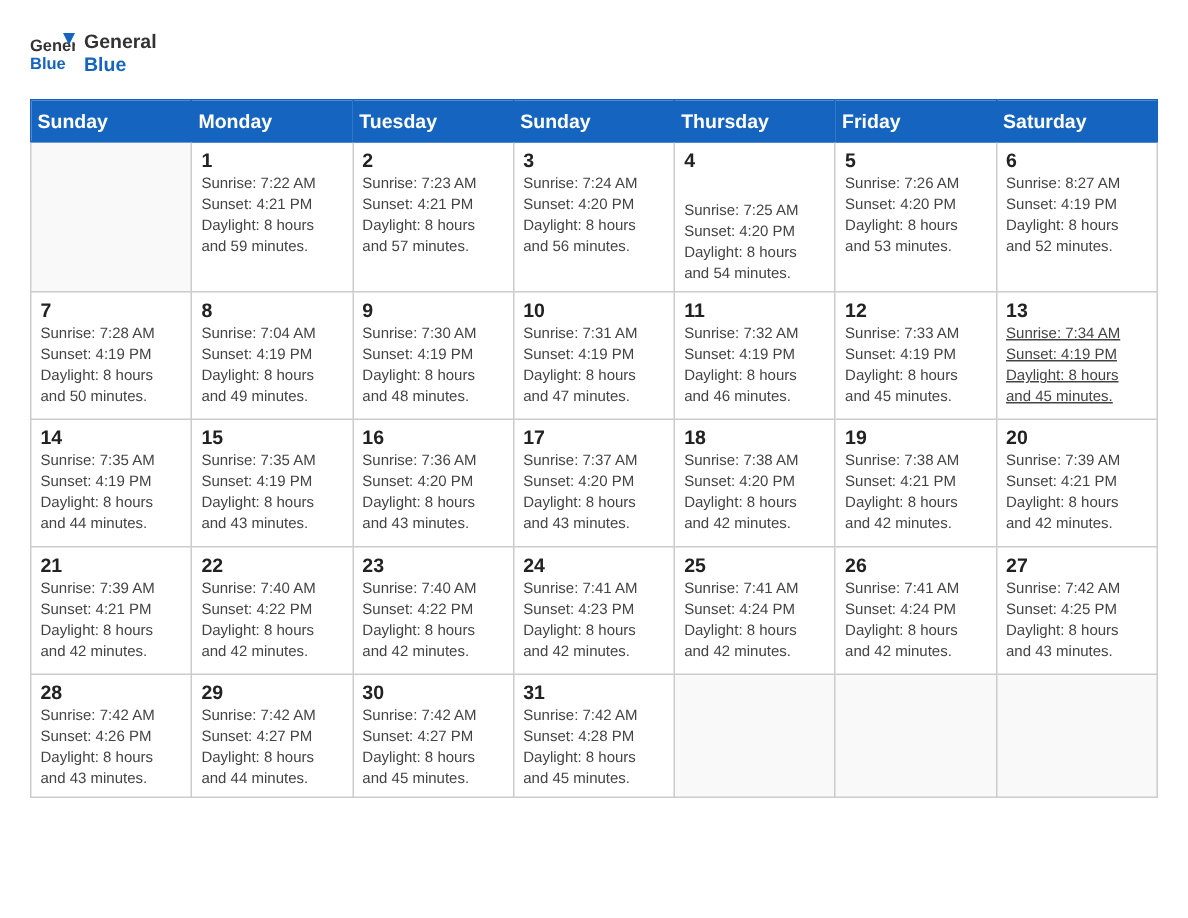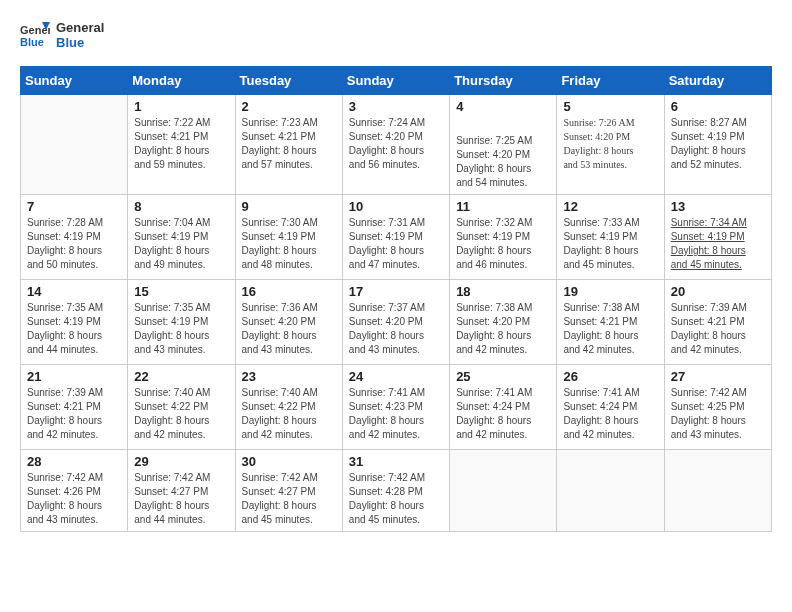--- a/index.html
+++ b/index.html
@@ -140,21 +140,21 @@
         </td>
         <td>
           <div class="day-number">4</div>
           <div class="day-info" style="white-space: pre-line; margin-top: 20px;">Sunrise: 7:25 AM
 Sunset: 4:20 PM
 Daylight: 8 hours
 and 54 minutes.</div>
         </td>
         <td>
           <div class="day-number">5</div>
-          <div class="day-info" style="white-space: pre-line; font-family: Liberation Serif, serif;">Sunrise: 7:26 AM
+          <div class="day-info" style="white-space: pre-line;">Sunrise: 7:26 AM
 Sunset: 4:20 PM
 Daylight: 8 hours
 and 53 minutes.</div>
         </td>
         <td>
           <div class="day-number">6</div>
           <div class="day-info" style="white-space: pre-line;">Sunrise: 8:27 AM
 Sunset: 4:19 PM
 Daylight: 8 hours
 and 52 minutes.</div>

